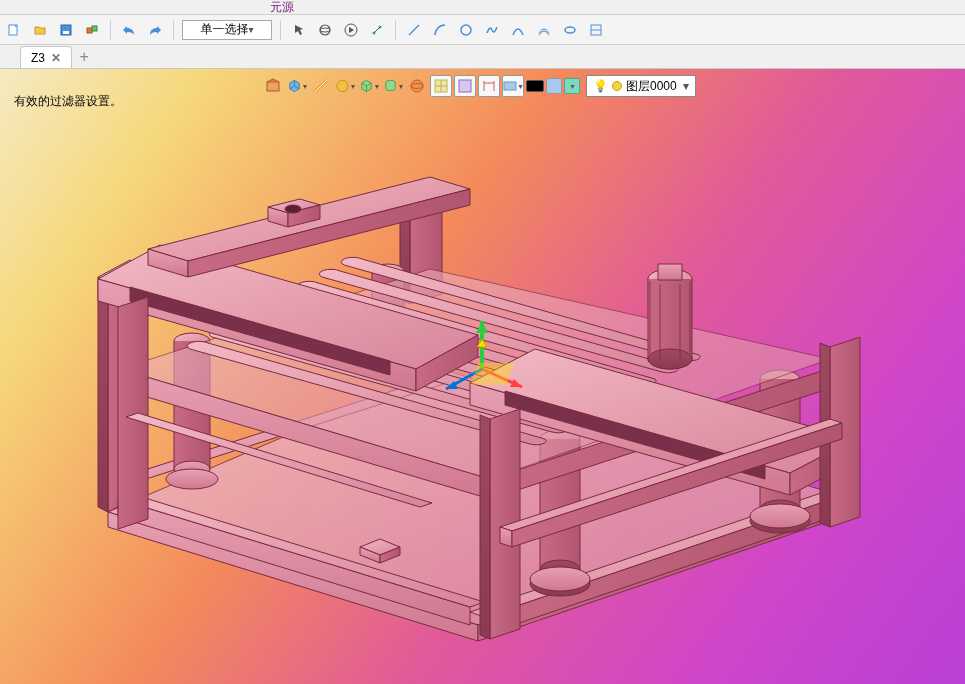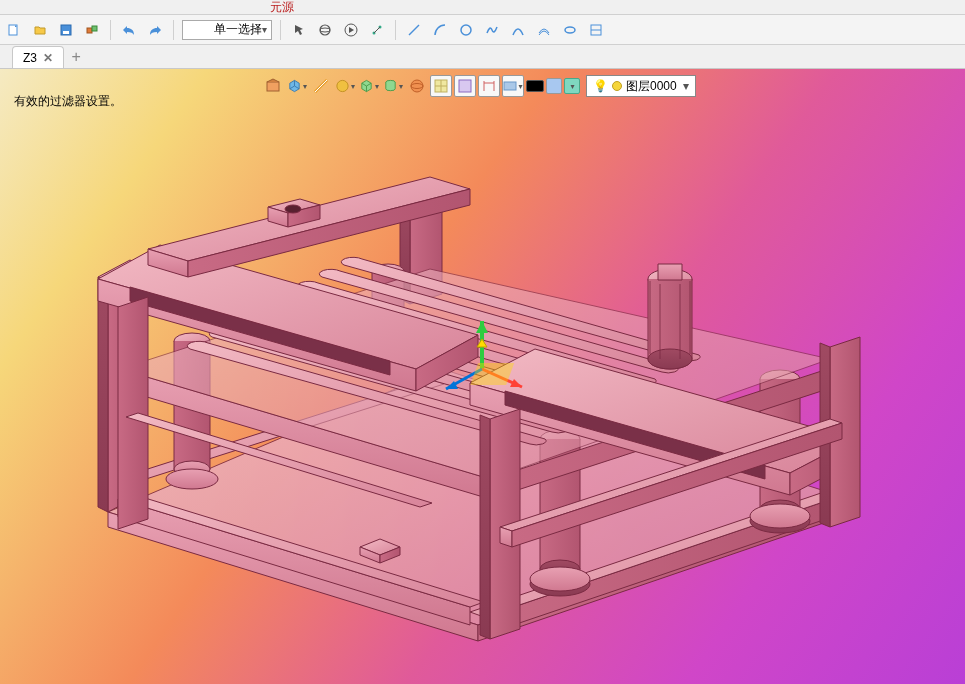--- a/index.html
+++ b/index.html
@@ -1,23 +1,23 @@
 <!DOCTYPE html>
 <html><head>
 <meta charset="utf-8">
 <style>
   * { box-sizing: border-box; margin: 0; padding: 0; }
   html, body { width: 965px; height: 684px; font-family: "Microsoft YaHei", sans-serif; font-size: 12px; overflow: hidden; background: #fff; }
-  .topbar { height: 15px; background: #f0f0f0; border-bottom: 1px solid #d0d0d0; display: flex; align-items: center; color: #b91c1c; padding-left: 270px; }
+  .topbar { height: 15px; background: #f0f0f0; border-bottom: 1px solid #d0d0d0; display: flex; align-items: center; color: #701a75; padding-left: 270px; }
   .toolbar1 { height: 30px; background: #f4f4f4; border-bottom: 1px solid #d0d0d0; display: flex; align-items: center; gap: 6px; padding: 0 4px; }
   .tb-ico { width: 20px; height: 20px; display: flex; align-items: center; justify-content: center; border-radius: 2px; }
   .sep { width: 1px; height: 20px; background: #d0d0d0; margin: 0 2px; }
-  .sel-combo { width: 90px; height: 20px; border: 1px solid #aaa; background: #fff; font-size: 12px; padding: 0 4px; display: flex; align-items: center; justify-content: flex-end; }
+  .sel-combo { width: 90px; height: 20px; border: 1px solid #aaa; background: #fff; font-size: 12px; padding: 0 4px; display: flex; align-items: center; justify-content: center; }
   .sel-combo::after { content: "▾"; color: #555; font-size: 10px; }
-  .tabbar { height: 24px; background: #f0f0f0; border-bottom: 1px solid #c8c8c8; display: flex; align-items: flex-end; padding-left: 12px; }
+  .tabbar { height: 24px; background: #f0f0f0; border-bottom: 1px solid #c8c8c8; display: flex; align-items: flex-end; padding-left: 20px; }
   .tab { height: 22px; padding: 0 10px; background: #fff; border: 1px solid #c8c8c8; border-bottom: none; border-radius: 4px 4px 0 0; display: flex; align-items: center; gap: 6px; font-size: 12px; }
   .tab .x { color: #777; font-weight: bold; }
   .tab-add { width: 24px; text-align: center; color: #888; font-size: 16px; padding-bottom: 2px; }
   .viewport { position: relative; width: 965px; height: 615px; background: linear-gradient(125deg, #f5eac2 0%, #f6d77a 15%, #f48a5a 40%, #e05a9a 60%, #d046c8 80%, #b93fd6 100%); overflow: hidden; }
   .status-text { position: absolute; left: 14px; top: 24px; color: #000; font-size: 12px; }
   .float-toolbar { position: absolute; top: 6px; left: 262px; display: flex; align-items: center; gap: 2px; background: transparent; }
   .ft-ico { width: 22px; height: 22px; display: flex; align-items: center; justify-content: center; border: 1px solid transparent; border-radius: 2px; }
   .ft-ico.boxed { border: 1px solid #999; background: #f8f8f8; }
   .ft-drop::after { content: "▾"; font-size: 8px; color: #555; margin-left: 1px; }
   .layer-combo { height: 22px; background: #fff; border: 1px solid #888; display: flex; align-items: center; padding: 0 6px; gap: 4px; font-size: 12px; margin-left: 4px; min-width: 110px; }

